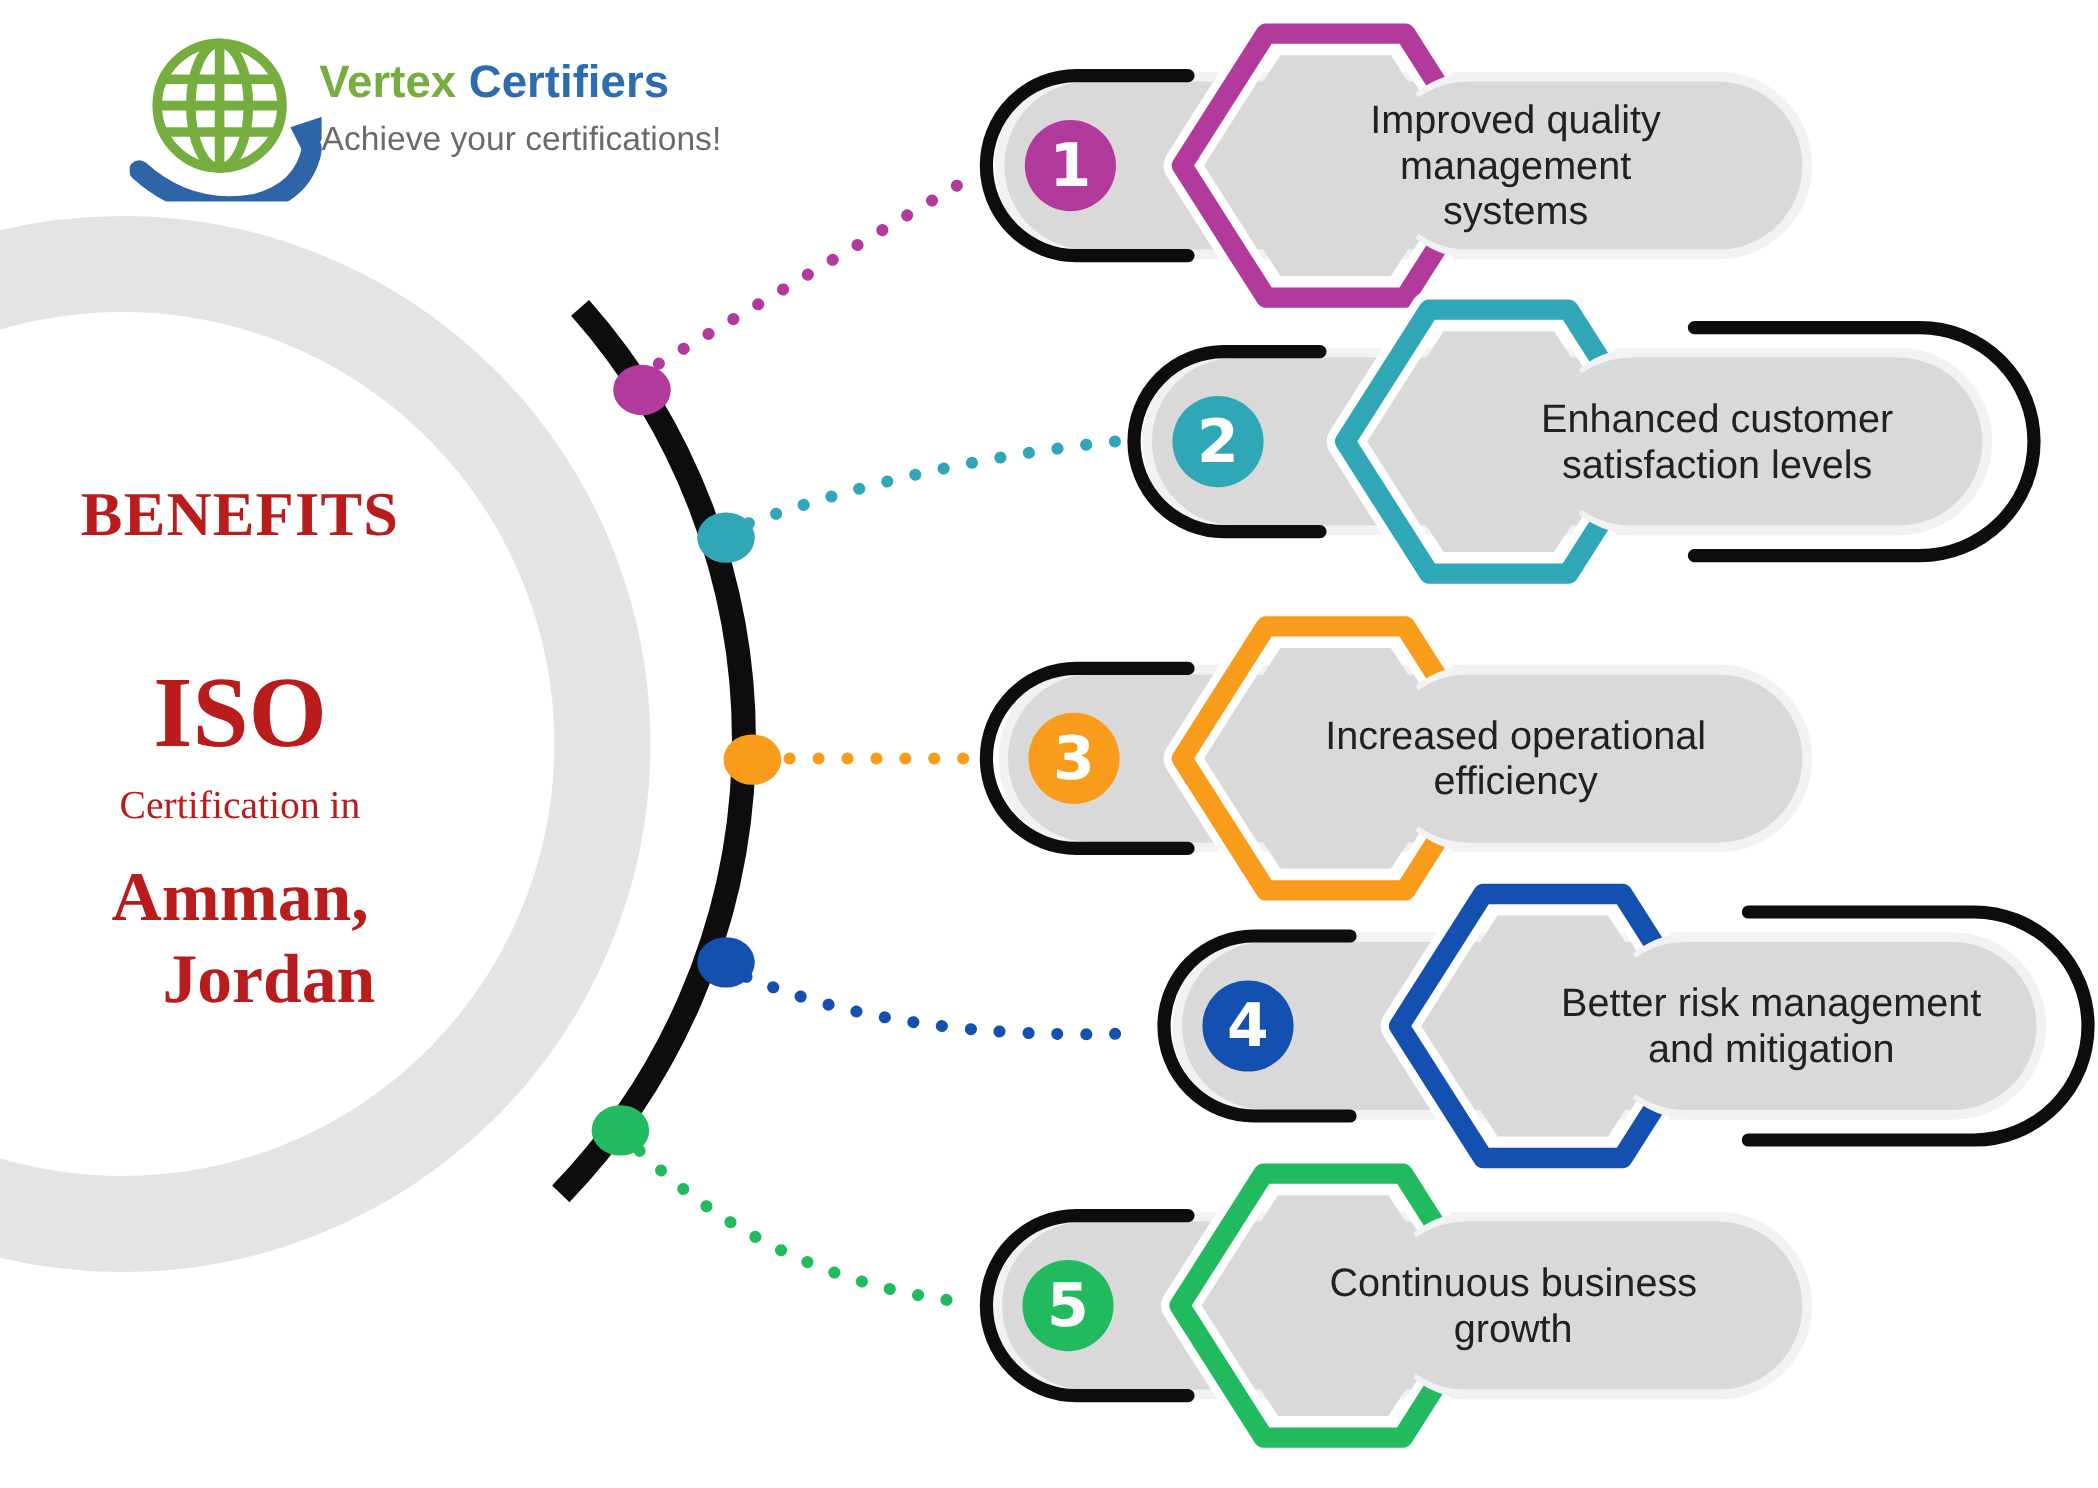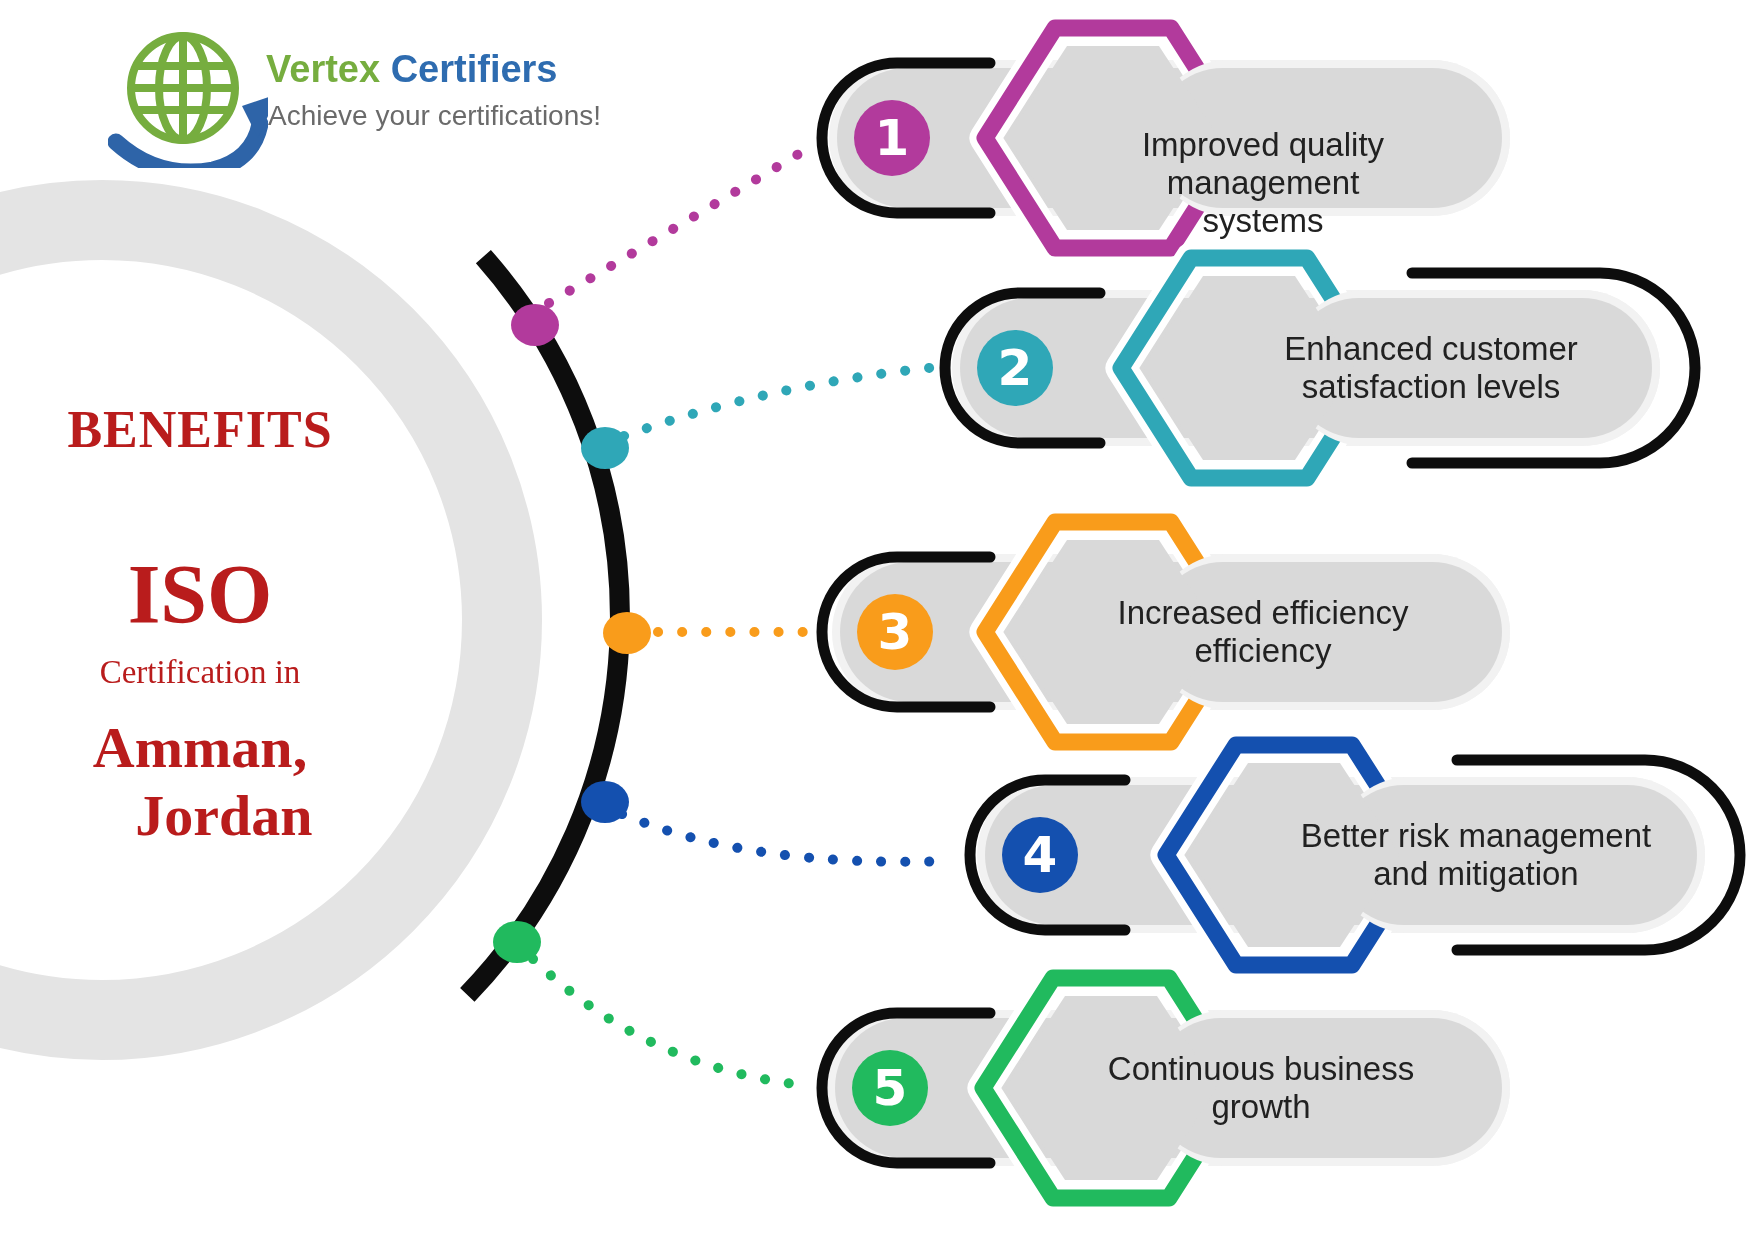--- a/index.html
+++ b/index.html
@@ -117,31 +117,31 @@
   <div id="t4" class="t-line">Certification in</div>
   <div id="t5" class="t-line">Amman,</div>
   <div id="t6" class="t-line">Jordan</div>
 
   <div class="bnum" style="left:854px;top:100px;">1</div>
   <div class="bnum" style="left:977px;top:330px;">2</div>
   <div class="bnum" style="left:857px;top:594px;">3</div>
   <div class="bnum" style="left:1002px;top:817px;">4</div>
   <div class="bnum" style="left:852px;top:1050px;">5</div>
 
-  <div class="btext" style="left:1028px;top:81px;margin-top:45px;">
+  <div class="btext" style="left:1028px;top:81px;">
     <div>Improved quality</div>
     <div>management</div>
     <div>systems</div>
   </div>
   <div class="btext" style="left:1196px;top:330px;">
     <div>Enhanced customer</div>
     <div>satisfaction levels</div>
   </div>
   <div class="btext" style="left:1028px;top:594px;">
-    <div>Increased efficiency</div>
+    <div>Increased operational</div>
     <div>efficiency</div>
   </div>
   <div class="btext" style="left:1241px;top:817px;">
     <div>Better risk management</div>
     <div>and mitigation</div>
   </div>
   <div class="btext" style="left:1026px;top:1050px;">
     <div>Continuous  business</div>
     <div>growth</div>
   </div>

